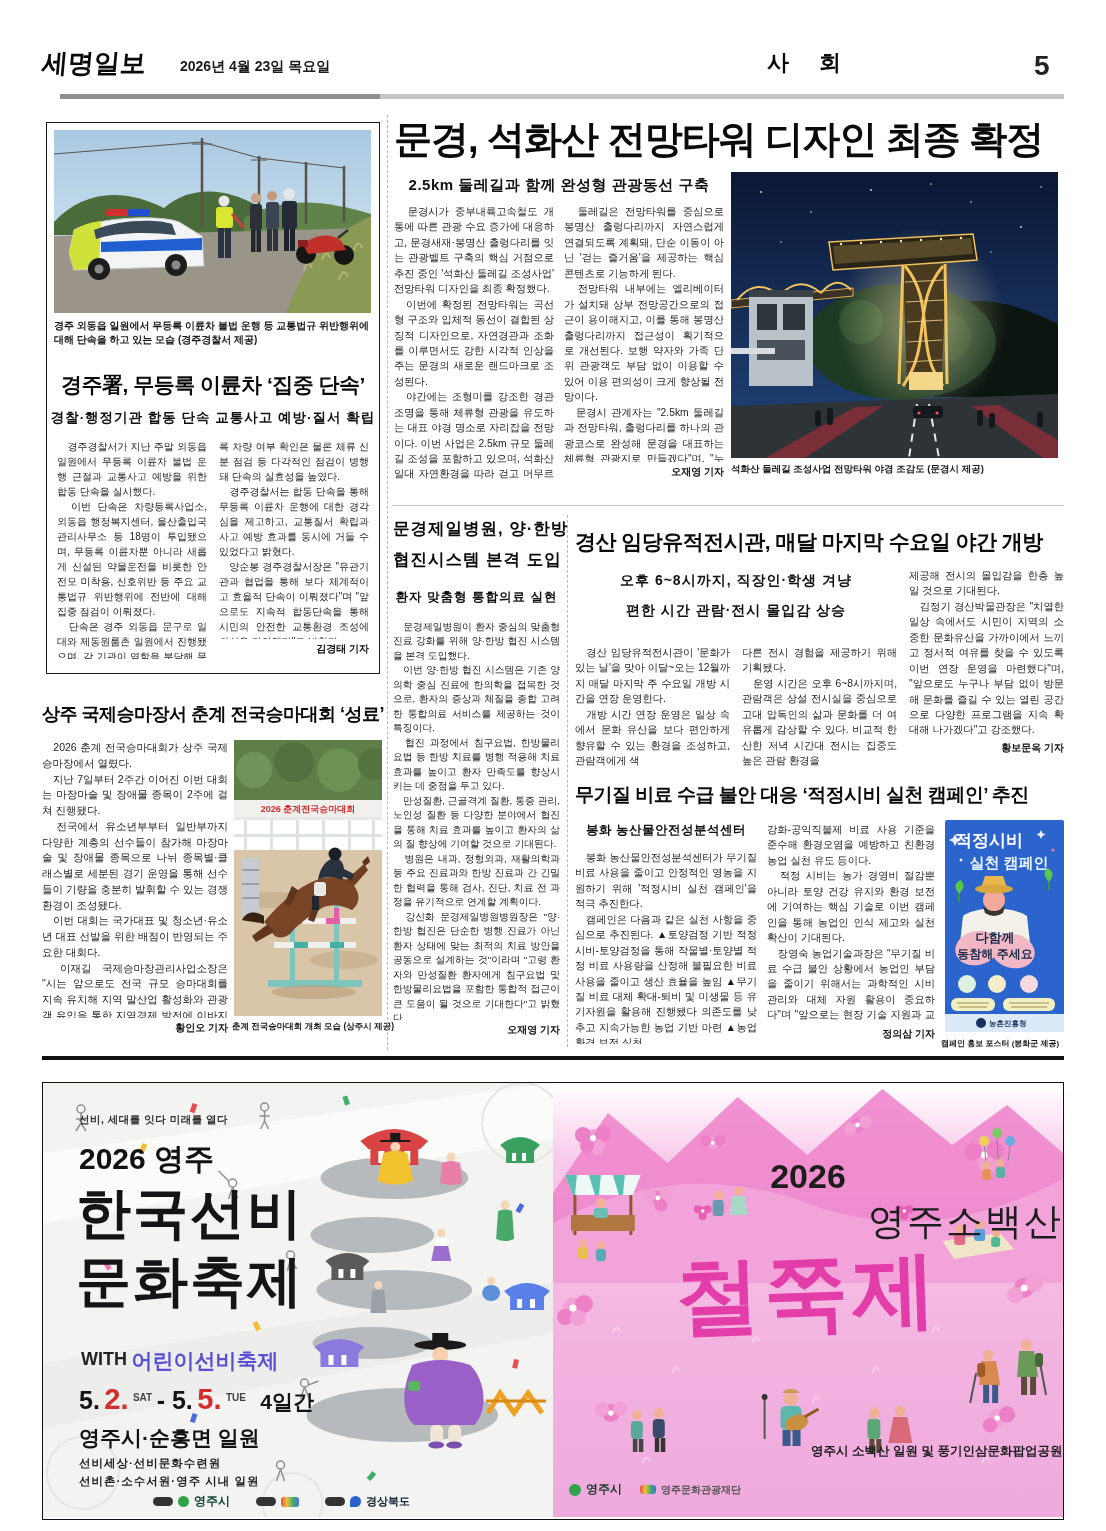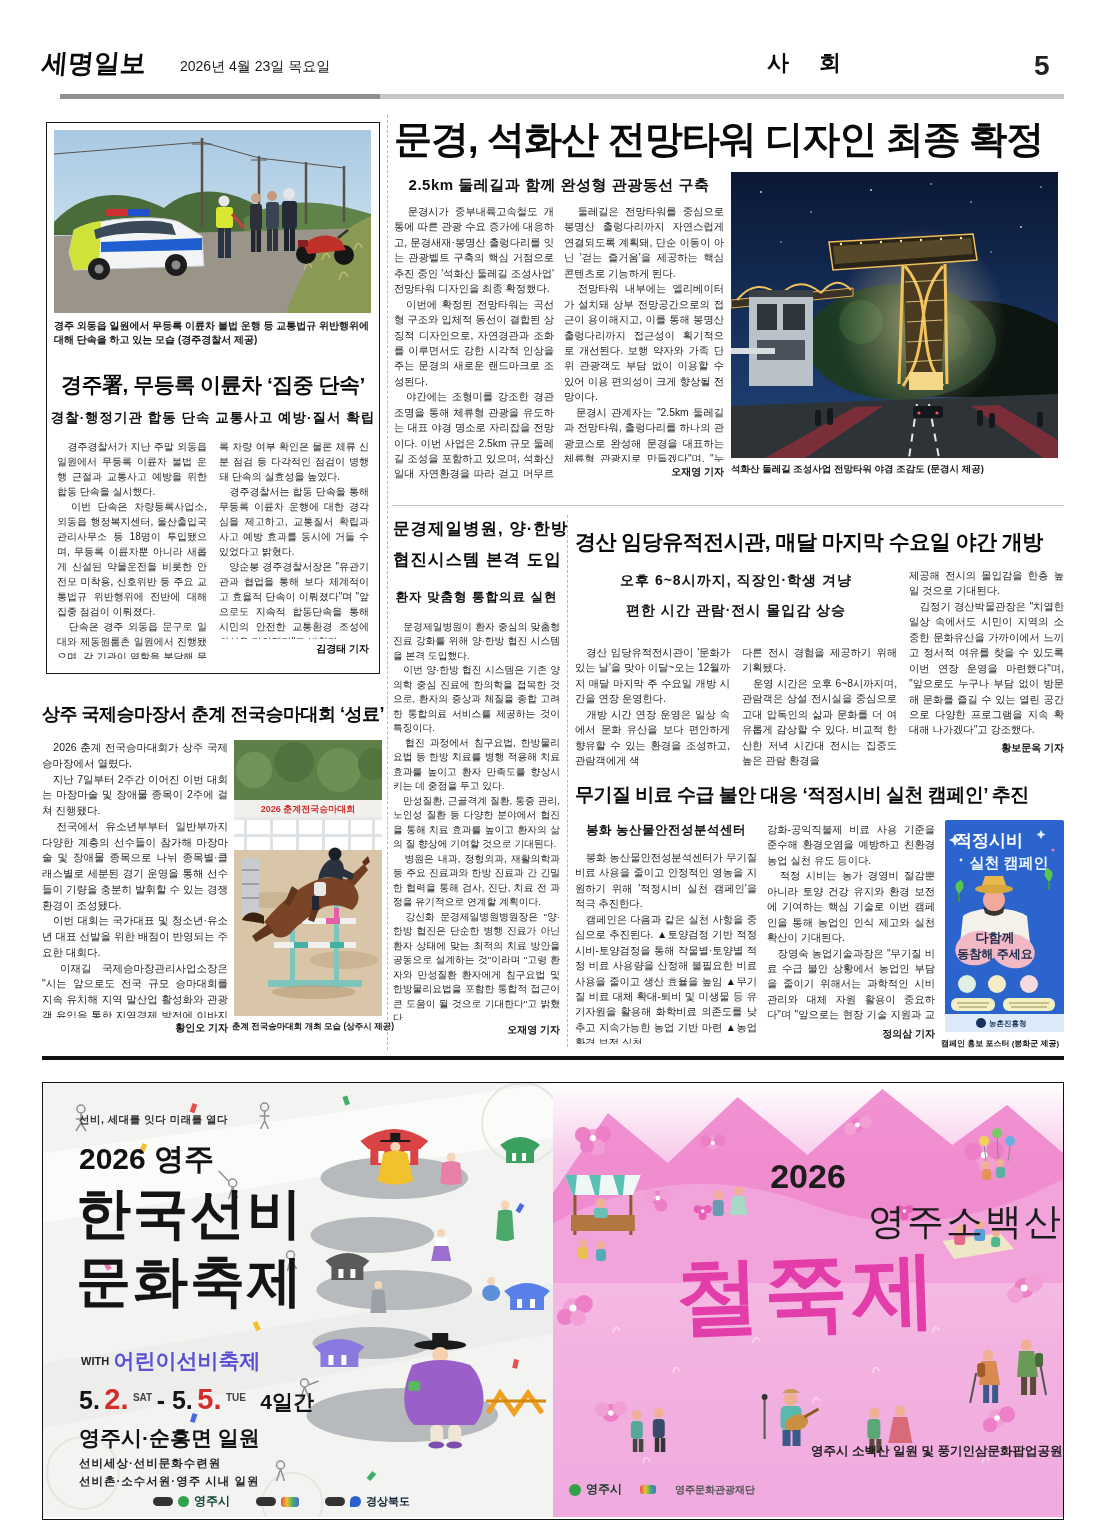--- a/index.html
+++ b/index.html
@@ -21,21 +21,21 @@
   .banner-half{position:relative;width:511px;height:434px;overflow:hidden}
   .bg-svg{position:absolute;left:0;top:0;width:100%;height:100%}
   .nowrap{white-space:nowrap}
 </style>
 </head>
 <body>
 
 <div class="page">
 
   <div class="abs" style="left:42px;top:46px;font-size:26px;font-weight:900;transform:skewX(-5deg);color:#0a0a0a">세명일보</div>
-  <div class="abs" style="left:180px;top:58px;font-size:14px;font-weight:400;color:#1a1a1a">2026년 4월 23일 목요일</div>
+  <div class="abs" style="left:180px;top:58px;font-size:14px;font-weight:700;color:#1a1a1a">2026년 4월 23일 목요일</div>
   <div class="abs" style="left:700px;top:48px;width:220px;text-align:center;font-size:22px;font-weight:900;letter-spacing:12px;color:#0a0a0a">사 회</div>
   <div class="abs" style="left:1034px;top:50px;font-size:28px;font-weight:700;color:#222">5</div>
   <div class="abs" style="left:60px;top:94px;width:1004px;height:5px;background:#c6c6c6">
     <div style="width:320px;height:5px;background:#8f8f8f"></div>
   </div>
 
   <div class="abs box" style="left:46px;top:122px;width:334px;height:552px">
 
     <svg class="abs" style="left:7px;top:7px" width="317" height="183" viewBox="0 0 317 183" preserveAspectRatio="none">
       <defs>
@@ -332,21 +332,21 @@
 　운영 시간은 오후 6~8시까지며, 관람객은 상설 전시실을 중심으로 고대 압독인의 삶과 문화를 더 여유롭게 감상할 수 있다. 비교적 한산한 저녁 시간대 전시는 집중도 높은 관람 환경을</div>
   <div class="abs" style="left:909px;top:568px;width:155px">
     <div class="body-text" style="max-height:186px;font-size:10.3px">제공해 전시의 몰입감을 한층 높일 것으로 기대된다.
 　김정기 경산박물관장은 "치열한 일상 속에서도 시민이 지역의 소중한 문화유산을 가까이에서 느끼고 정서적 여유를 찾을 수 있도록 이번 연장 운영을 마련했다"며, "앞으로도 누구나 부담 없이 방문해 문화를 즐길 수 있는 열린 공간으로 다양한 프로그램을 지속 확대해 나가겠다"고 강조했다.</div>
     <div class="reporter">황보문옥 기자</div>
   </div>
 
   <div class="abs headline" style="left:575px;top:782px;width:490px;font-size:19px">무기질 비료 수급 불안 대응 ‘적정시비 실천 캠페인’ 추진</div>
   <div class="abs subhead" style="left:575px;top:822px;width:182px;font-size:12.5px;letter-spacing:0.5px">봉화 농산물안전성분석센터</div>
   <div class="abs body-text" style="left:575px;top:850px;width:182px;height:194px;font-size:10.3px">　봉화 농산물안전성분석센터가 무기질 비료 사용을 줄이고 안정적인 영농을 지원하기 위해 '적정시비 실천 캠페인'을 적극 추진한다.
-　캠페인은 다음과 같은 실천 사항을 중심으로 추진된다. ▲토양검정 기반 적정 시비-토양검정을 통해 작물별·토양별 적정 비료 사용량을 산정해 불필요한 비료 사용을 줄이고 생산 효율을 높임 ▲무기질 비료 대체 확대-퇴비 및 미생물 등 유기자원을 활용해 화학비료 의존도를 낮추고 지속가능한 농업 기반 마련 ▲농업환경 보전 실천</div>
+　캠페인은 다음과 같은 실천 사항을 중심으로 추진된다. ▲토양검정 기반 적정 시비-토양검정을 통해 작물별·토양별 적정 비료 사용량을 산정해 불필요한 비료 사용을 줄이고 생산 효율을 높임 ▲무기질 비료 대체 확대-퇴비 및 미생물 등 유기자원을 활용해 진행됐다 의존도를 낮추고 지속가능한 농업 기반 마련 ▲농업환경 보전 실천</div>
   <div class="abs" style="left:767px;top:822px;width:168px">
     <div class="body-text" style="max-height:202px;font-size:10.3px">강화-공익직불제 비료 사용 기준을 준수해 환경오염을 예방하고 친환경 농업 실천 유도 등이다.
 　적정 시비는 농가 경영비 절감뿐 아니라 토양 건강 유지와 환경 보전에 기여하는 핵심 기술로 이번 캠페인을 통해 농업인 인식 제고와 실천 확산이 기대된다.
 　장영숙 농업기술과장은 "무기질 비료 수급 불안 상황에서 농업인 부담을 줄이기 위해서는 과학적인 시비 관리와 대체 자원 활용이 중요하다"며 "앞으로는 현장 기술 지원과 교육을 통해 지속가능한 농업 실천을 지원하겠다"고 밝혔다.</div>
     <div class="reporter">정의삼 기자</div>
   </div>
   <svg class="abs" style="left:945px;top:820px" width="119" height="212" viewBox="0 0 119 212">
     <rect width="119" height="212" rx="2" fill="#2a64cc"></rect>
     <g fill="#ffffff" opacity="0.9">
       <path d="M10,14 l2,4 4,2 -4,2 -2,4 -2,-4 -4,-2 4,-2 Z"></path>
@@ -513,21 +513,21 @@
           <rect x="150" y="330" width="5" height="9" fill="#4a6ae0" transform="rotate(18 150 330)"></rect>
           <rect x="60" y="180" width="5" height="9" fill="#e878b0" transform="rotate(-30 60 180)"></rect>
           <rect x="100" y="60" width="5" height="9" fill="#f0c030" transform="rotate(25 100 60)"></rect>
         </g>
       </svg>
       <div class="abs" style="left:36px;top:30px;font-size:10.5px;font-weight:700;color:#333;letter-spacing:0.5px">선비, 세대를 잇다 미래를 열다</div>
       <div class="abs" style="left:36px;top:56px;font-size:30px;font-weight:900;color:#121212">2026 영주</div>
       <div class="abs" style="left:33px;top:94px;font-size:55px;font-weight:900;color:#141414;letter-spacing:2px">한국선비</div>
       <div class="abs" style="left:33px;top:162px;font-size:55px;font-weight:900;color:#141414;letter-spacing:2px">문화축제</div>
       <div class="abs nowrap" style="left:38px;top:264px">
-        <span style="font-size:11px;font-weight:800;color:#222;vertical-align:3px">WITH</span>
+        <span style="font-size:18px;font-weight:800;color:#222;vertical-align:3px">WITH</span>
         <span style="font-size:21px;font-weight:900;color:#5b4fd4;margin-left:0">어린이선비축제</span>
       </div>
       <div class="abs nowrap" style="left:36px;top:300px">
         <span style="font-size:25px;font-weight:900;color:#131313">5.</span>
         <span style="font-size:29px;font-weight:900;color:#d42b2b">2.</span>
         <span style="font-size:10px;font-weight:700;color:#444;vertical-align:8px">SAT</span>
         <span style="font-size:25px;font-weight:900;color:#131313">- 5.</span>
         <span style="font-size:29px;font-weight:900;color:#d42b2b">5.</span>
         <span style="font-size:10px;font-weight:700;color:#444;vertical-align:8px">TUE</span>
         <span style="font-size:21px;font-weight:900;color:#131313;margin-left:10px">4일간</span>
@@ -739,21 +739,21 @@
       </svg>
       <div class="abs" style="left:0;top:74px;width:100%;text-align:center;font-size:34px;font-weight:900;color:#1d1d1d">2026</div>
       <div class="abs" style="left:0;top:114px;width:100%;text-align:right;font-size:37px;font-weight:400;color:#1d1d1d;letter-spacing:2px">영주소백산</div>
       <div class="abs" style="left:0;top:154px;width:100%;text-align:center;font-size:84px;font-weight:900;color:#e23da8;transform:rotate(-2deg);letter-spacing:4px">철쭉제</div>
       <div class="abs nowrap" style="left:258px;top:360px;font-size:12.5px;font-weight:800;color:#1d1d1d">영주시 소백산 일원 및 풍기인삼문화팝업공원</div>
       <div class="abs nowrap" style="left:16px;top:398px;display:flex;align-items:center;gap:18px">
         <span style="display:flex;align-items:center;gap:5px">
           <span style="width:12px;height:12px;background:#2fa24a;border-radius:50%;display:inline-block"></span>
           <span style="font-size:12px;font-weight:800;color:#1a3a2a">영주시</span>
         </span>
-        <span style="display:flex;align-items:center;gap:19px">
+        <span style="display:flex;align-items:center;gap:5px">
           <span style="width:16px;height:9px;display:inline-block;background:linear-gradient(90deg,#e45050,#f0c030,#3fae6a,#4a6ae0);border-radius:3px"></span>
           <span style="font-size:10px;font-weight:700;color:#555">영주문화관광재단</span>
         </span>
       </div>
     </div>
   </div>
 
 </div>
 
 </body></html>

